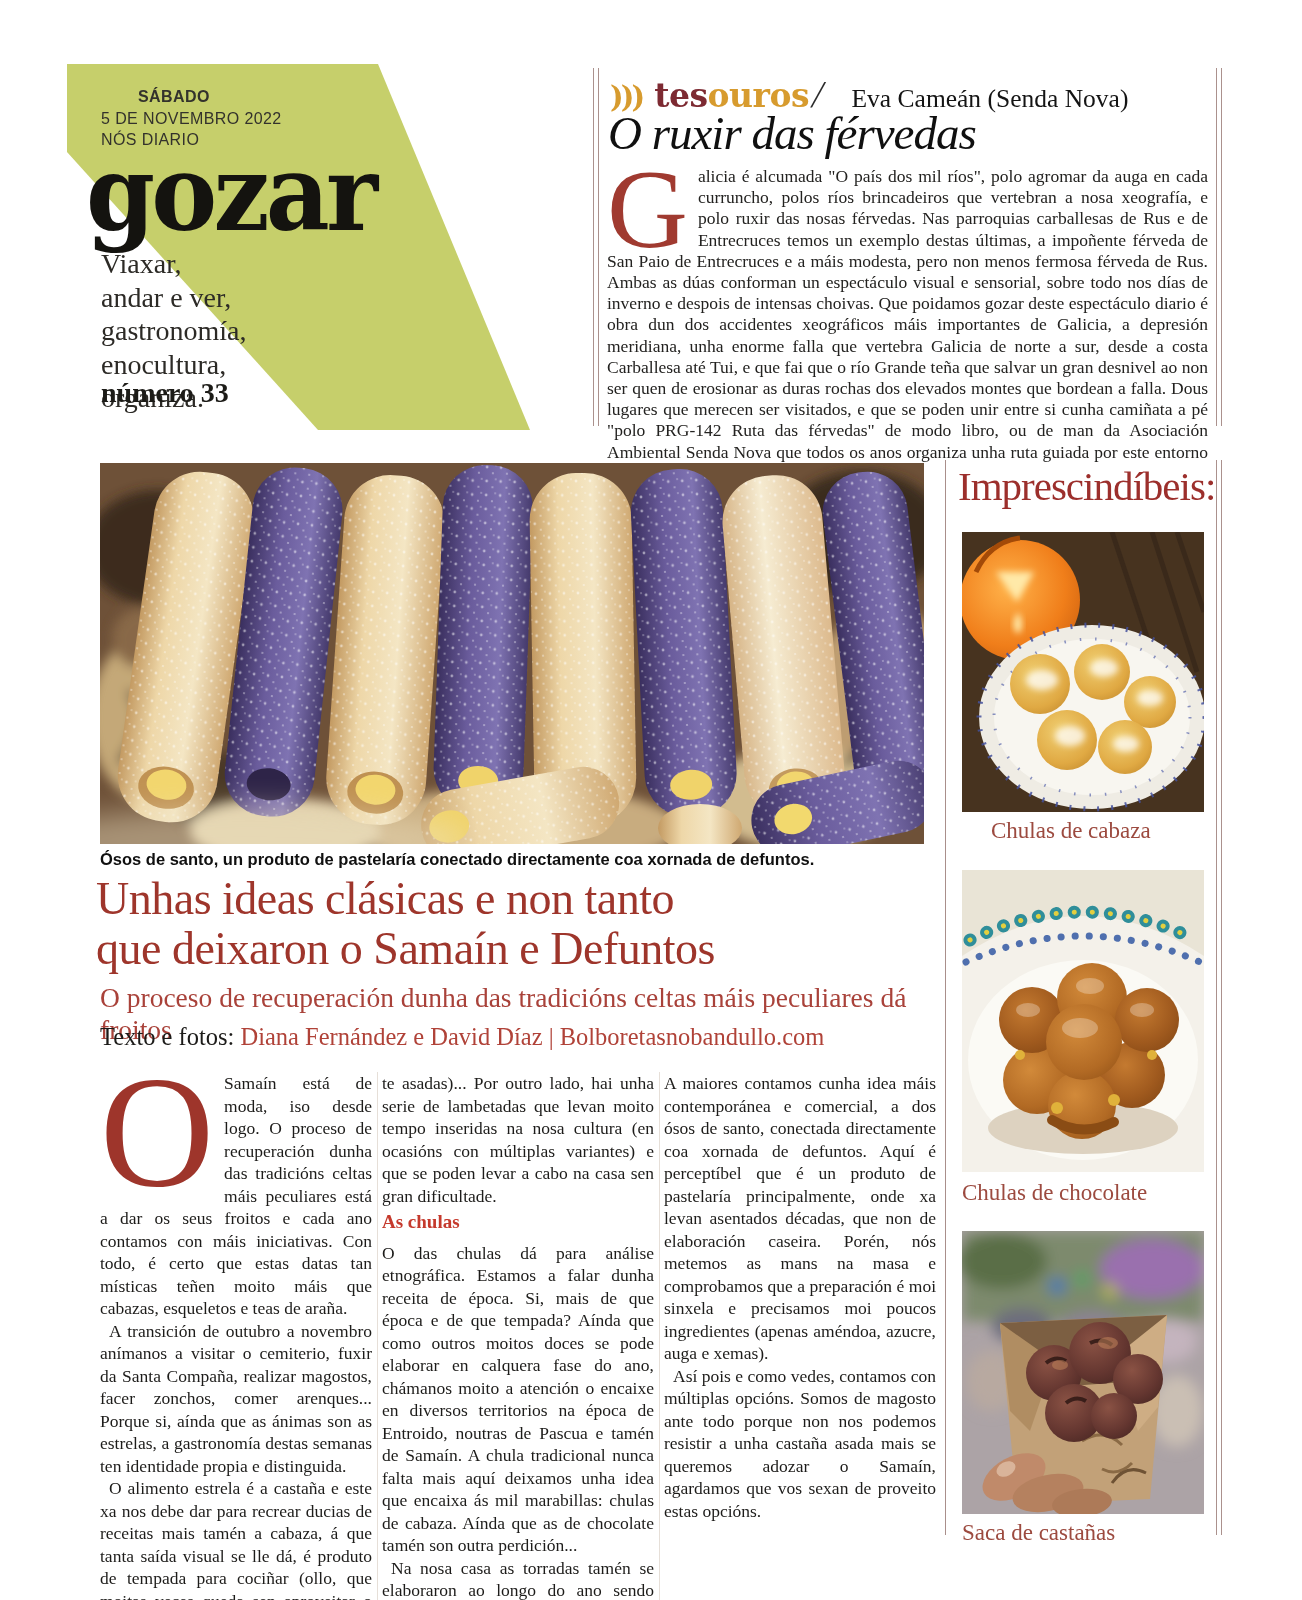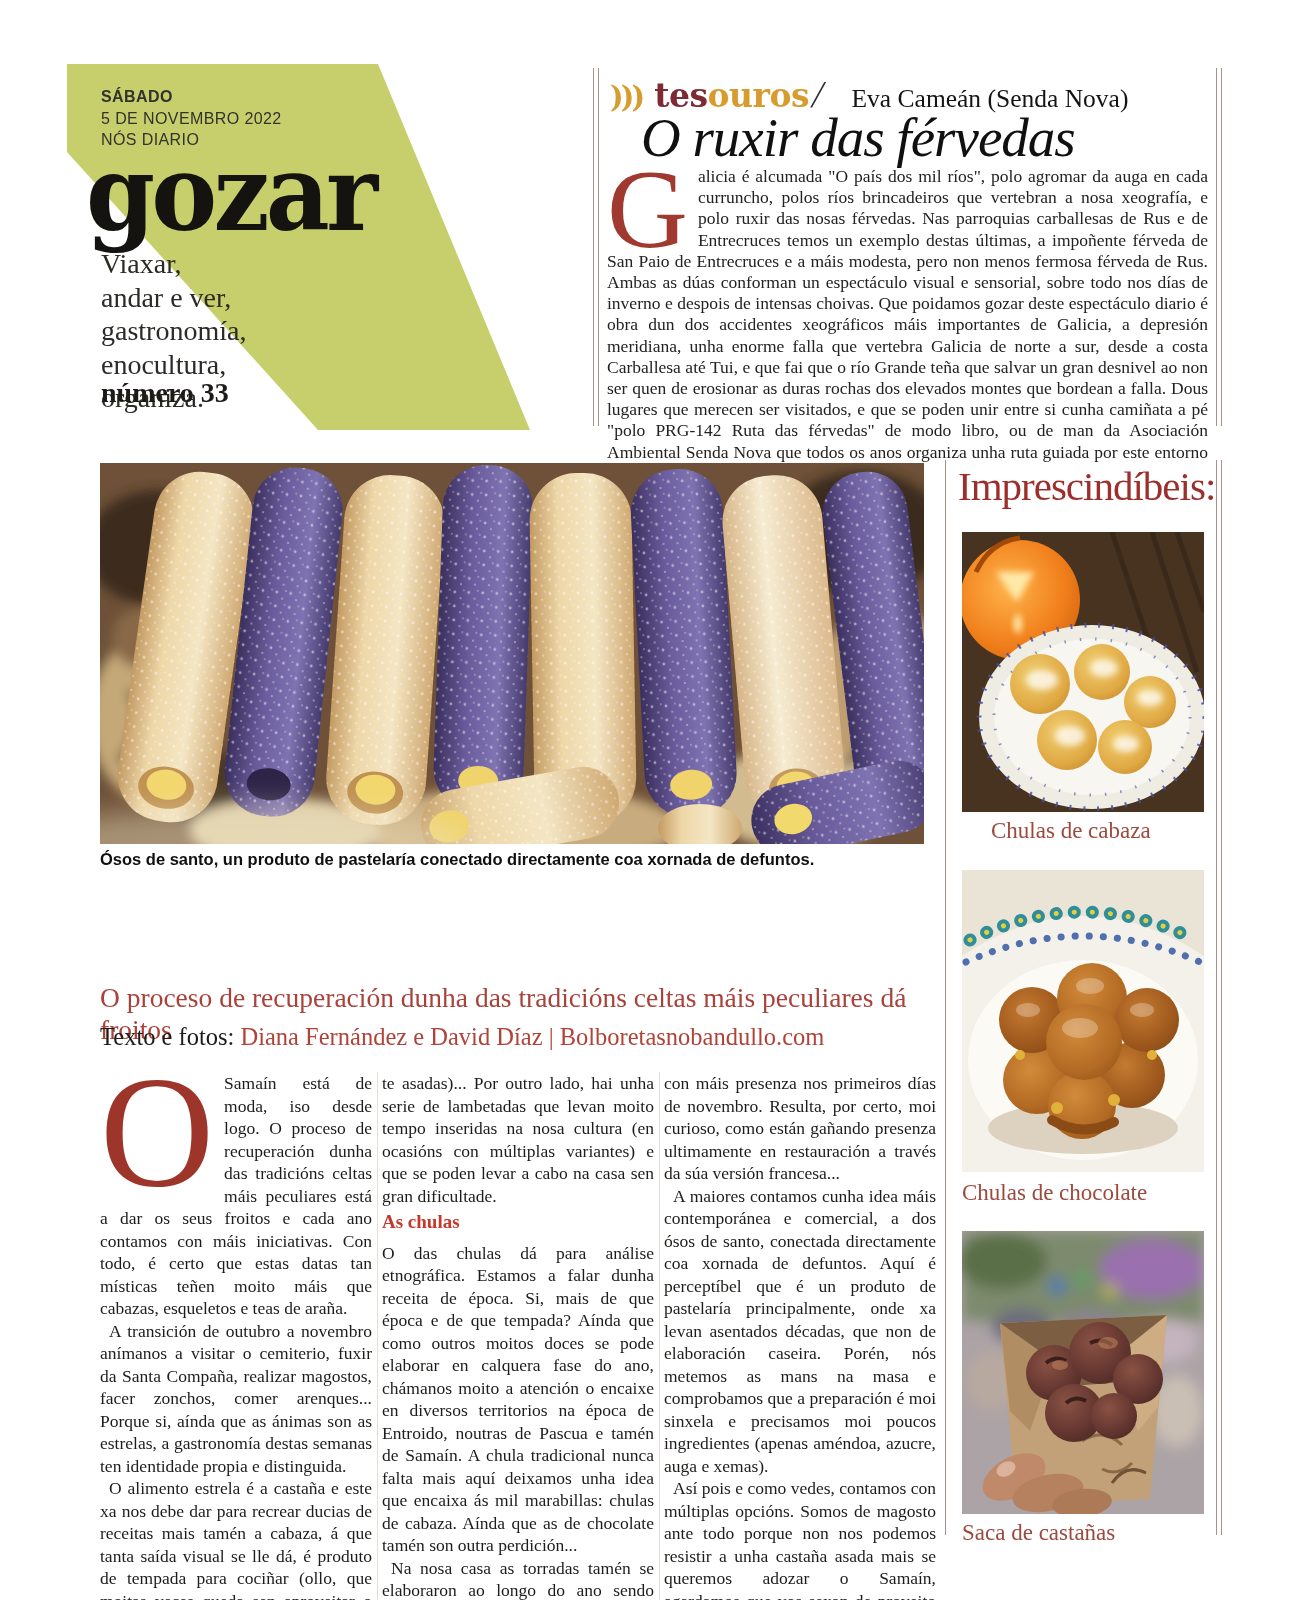--- a/index.html
+++ b/index.html
@@ -4,39 +4,39 @@
 <style>
   html,body{margin:0;padding:0;background:#ffffff;}
   #page{position:relative;width:1302px;height:1600px;background:#ffffff;overflow:hidden;
         font-family:"Liberation Serif","DejaVu Serif",serif;color:#1d1c1a;}
   .abs{position:absolute;}
 
   
   #green-shape{left:0;top:0;z-index:0;}
   .dateline{left:101px;top:86px;z-index:2;font-family:"Liberation Sans",sans-serif;
             font-size:16px;line-height:21.5px;letter-spacing:.4px;color:#33322c;}
-  .dateline .d1{font-weight:bold;}
+  .dateline .d1{font-weight:bold;margin-left:37px;}
   #gozar{left:86px;top:142px;z-index:2;font-family:"DejaVu Serif",serif;font-weight:700;
          font-size:104px;line-height:1;color:#14130f;letter-spacing:-4px;transform:scaleX(.95);transform-origin:left top;}
   #topics{left:101px;top:247px;z-index:2;font-size:28px;line-height:33.5px;color:#2c2a26;}
   #issue-number{left:101px;top:377px;z-index:2;font-size:28px;font-weight:bold;color:#1c1b17;}
 
   
   .vrule-double{width:4px;border-left:1.6px solid #ab918d;border-right:1.6px solid #ab918d;z-index:1;}
   .vrule-single{width:0;border-left:1.6px solid #a98f8b;z-index:1;}
   .colsep{width:0;border-left:1px solid #e6dfd8;}
 
   
   #tes-header{left:610px;top:72px;display:flex;align-items:baseline;z-index:2;}
   #tes-mark{font-family:"DejaVu Serif",serif;font-weight:700;font-size:29px;color:#d79b2e;letter-spacing:-3px;margin-right:12px;}
   #tes-word{font-family:"DejaVu Serif",serif;font-weight:700;font-size:33px;letter-spacing:-.5px;}
   #tes-word .t1{color:#7d2a32;} #tes-word .t2{color:#d79b2e;}
   #tes-slash{font-size:38px;font-weight:300;color:#2b2b2b;margin:0 8px 0 4px;transform:skewX(-12deg);}
   #tes-author{font-size:25.5px;color:#141414;margin-left:20px;}
-  #tes-title{left:608px;top:106px;z-index:2;font-style:italic;font-size:55px;letter-spacing:-1px;color:#101010;margin-left:33px;}
+  #tes-title{left:608px;top:106px;z-index:2;font-style:italic;font-size:47px;letter-spacing:-1px;color:#101010;}
   #tes-body{left:607px;top:166px;width:601px;z-index:2;font-size:17.5px;line-height:21.2px;
             text-align:justify;color:#232220;}
   #tes-body .dropcap{float:left;font-size:112px;line-height:78px;color:#a03a30;margin:4px 10px 0 0;}
 
   
   #main-photo{left:100px;top:463px;width:824px;height:381px;z-index:2;}
   #photo-caption{left:100px;top:850px;width:824px;z-index:2;font-family:"Liberation Sans",sans-serif;
                  font-weight:bold;font-size:16.5px;color:#101010;}
   #headline{left:96px;top:874px;width:860px;z-index:2;font-size:46px;line-height:50px;color:#9e352b;letter-spacing:-.5px;}
   #subhead{left:100px;top:982px;width:860px;z-index:2;font-size:27.5px;color:#a9423a;}
@@ -199,20 +199,24 @@
           <rect x="650" y="310" width="185" height="72" rx="36" fill="url(#sugar)"></rect>
           <ellipse cx="692" cy="346" rx="19" ry="15" fill="#f2d96e"></ellipse>
         </g>
       <ellipse cx="600" cy="365" rx="42" ry="24" fill="url(#gcream)"></ellipse>
     </g>
     <ellipse cx="150" cy="378" rx="220" ry="34" fill="#efe3c2" opacity="0.45" filter="url(#blur14)"></ellipse>
   </svg>
 
   <div id="photo-caption" class="abs">Ósos de santo, un produto de pastelaría conectado directamente coa xornada de defuntos.</div>
 
+  <div id="headline" class="abs">
+    <div>Unhas ideas clásicas e non tanto</div>
+    <div>que deixaron o Samaín e Defuntos</div>
+  </div>
   <div id="subhead" class="abs">O proceso de recuperación dunha das tradicións celtas máis peculiares dá froitos</div>
   <div id="byline" class="abs">
     <span class="lbl">Texto e fotos: </span><span class="auth">Diana Fernández e David Díaz | Bolboretasnobandullo.com</span>
   </div>
 
   <div id="columns" class="abs">
     <div class="body-col">
       <p><span class="dropcapO">O</span><span>Samaín está de moda, iso desde logo. O proceso de recuperación dunha das tradicións celtas máis peculiares está a dar os seus froitos e cada ano contamos con máis iniciativas. Con todo, é certo que estas datas tan místicas teñen moito máis que cabazas, esqueletos e teas de araña.</span></p>
       <p>A transición de outubro a novembro anímanos a visitar o cemiterio, fuxir da Santa Compaña, realizar magostos, facer zonchos, comer arenques... Porque si, aínda que as ánimas son as estrelas, a gastronomía destas semanas ten identidade propia e distinguida.</p>
       <p>O alimento estrela é a castaña e este xa nos debe dar para recrear ducias de receitas mais tamén a cabaza, á que tanta saída visual se lle dá, é produto de tempada para cociñar (ollo, que moitas veces queda sen aproveitar o interior das que son comestíbeis...), mazás (habitualmen-</p>
@@ -223,21 +227,20 @@
     <div class="body-col">
       <p>te asadas)... Por outro lado, hai unha serie de lambetadas que levan moito tempo inseridas na nosa cultura (en ocasións con múltiplas variantes) e que se poden levar a cabo na casa sen gran dificultade.</p>
       <div class="subhead-red">As chulas</div>
       <p>O das chulas dá para análise etnográfica. Estamos a falar dunha receita de época. Si, mais de que época e de que tempada? Aínda que como outros moitos doces se pode elaborar en calquera fase do ano, chámanos moito a atención o encaixe en diversos territorios na época de Entroido, noutras de Pascua e tamén de Samaín. A chula tradicional nunca falta mais aquí deixamos unha idea que encaixa ás mil marabillas: chulas de cabaza. Aínda que as de chocolate tamén son outra perdición...</p>
       <p>Na nosa casa as torradas tamén se elaboraron ao longo do ano sendo probabelmente unha das sobremesas</p>
     </div>
     <div class="gapcol">
         <div class="colsep"></div>
       </div>
     <div class="body-col">
-      <p>con máis presenza nos primeiros días de novembro. Resulta, por certo, moi curioso, como están gañando presenza ultimamente en restauración a través da súa versión francesa...</p>
       <p>A maiores contamos cunha idea máis contemporánea e comercial, a dos ósos de santo, conectada directamente coa xornada de defuntos. Aquí é perceptíbel que é un produto de pastelaría principalmente, onde xa levan asentados décadas, que non de elaboración caseira. Porén, nós metemos as mans na masa e comprobamos que a preparación é moi sinxela e precisamos moi poucos ingredientes (apenas améndoa, azucre, auga e xemas).</p>
       <p>Así pois e como vedes, contamos con múltiplas opcións. Somos de magosto ante todo porque non nos podemos resistir a unha castaña asada mais se queremos adozar o Samaín, agardamos que vos sexan de proveito estas opcións.</p>
     </div>
   </div>
 
   <div id="sidebar-title" class="abs">Imprescindíbeis:</div>
 
   <svg class="abs side-photo" style="top:532px;height:280px;" viewBox="0 0 242 280">
     <defs>
       <radialGradient id="pump" cx="0.4" cy="0.4" r="0.8">

